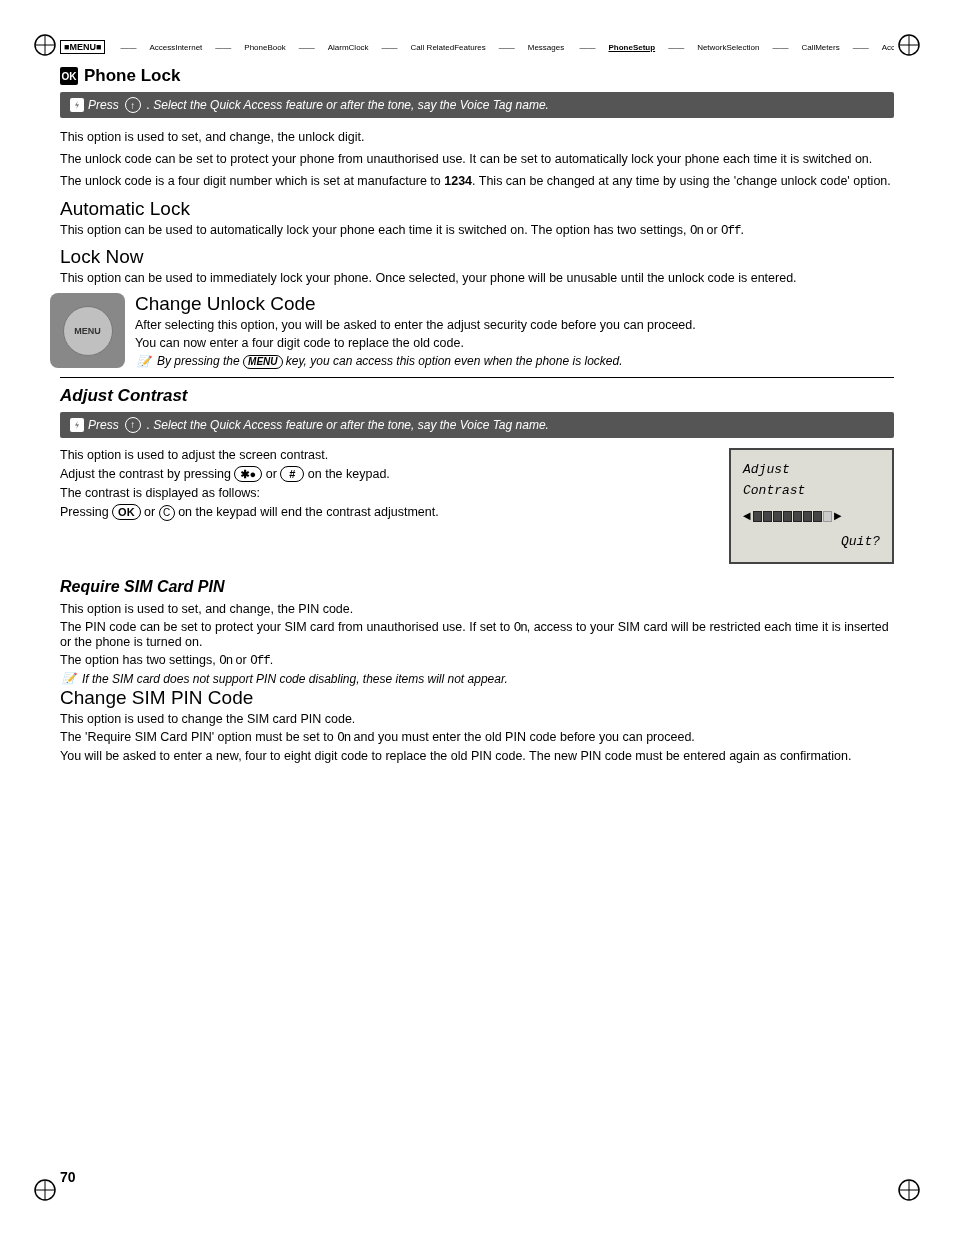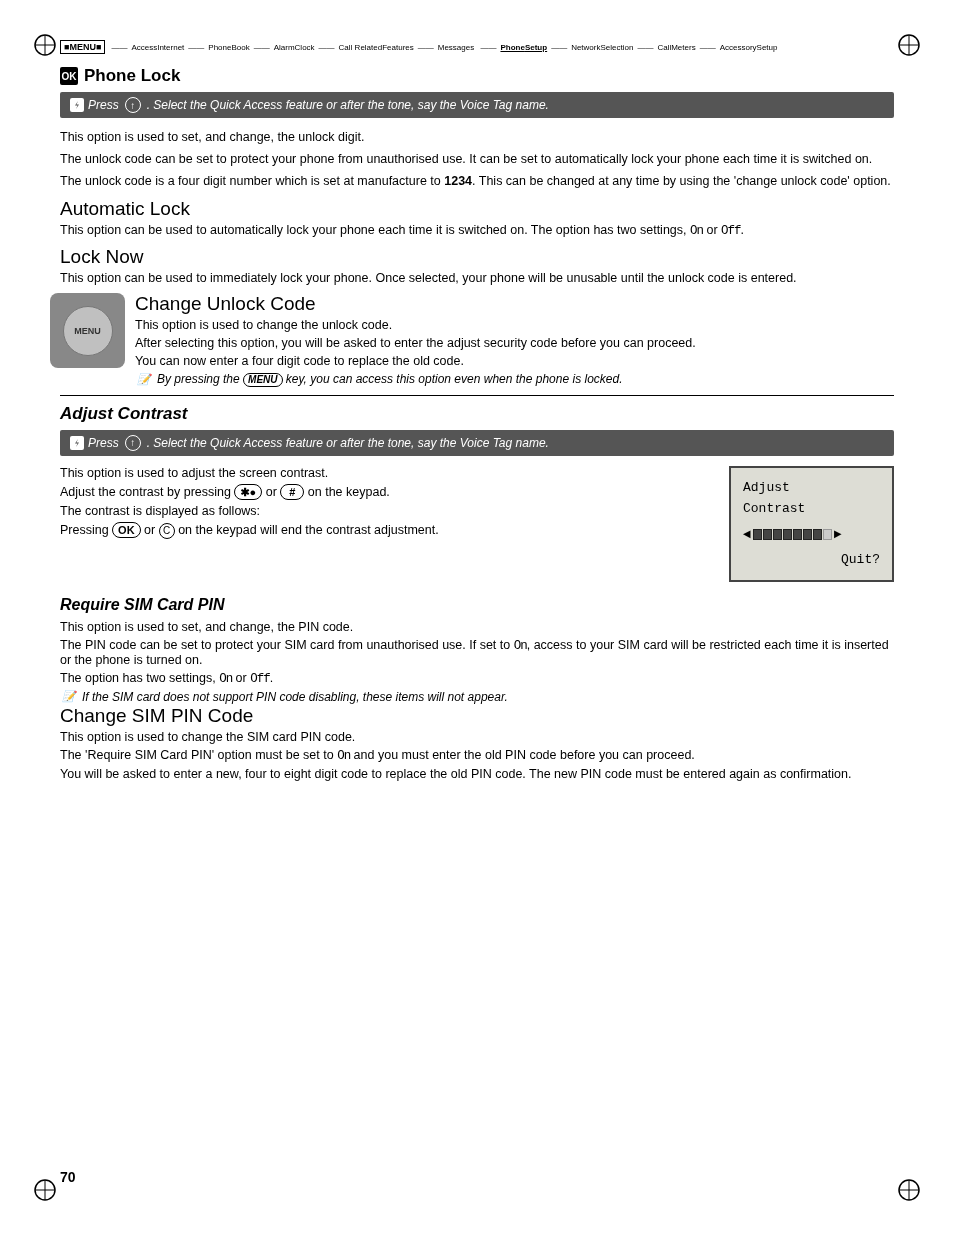--- a/index.html
+++ b/index.html
@@ -33,21 +33,21 @@
     .corner-tr { top: 30px; right: 30px; }
     .corner-bl { bottom: 30px; left: 30px; }
     .corner-br { bottom: 30px; right: 30px; }
 
     
     .nav-bar {
       display: flex;
       align-items: center;
       margin-bottom: 12px;
       font-size: 9px;
-      gap: 2px;
+      gap: 11px;
       flex-wrap: nowrap;
       overflow: hidden;
     }
     .nav-menu-label {
       font-weight: bold;
       font-size: 9px;
       border: 1px solid #000;
       padding: 1px 3px;
       margin-right: 2px;
     }
@@ -186,20 +186,21 @@
       position: absolute;
       right: 20px;
       top: 0;
       width: 160px;
       background: #e8e8e0;
       border: 2px solid #333;
       padding: 8px 10px;
       font-family: 'Courier New', monospace;
       font-size: 13px;
       line-height: 1.5;
+      font-style: italic;
     }
 
     
     .bold { font-weight: bold; }
 
     
     .req-sim-title {
       font-size: 16px;
       font-weight: bold;
       font-style: italic;
@@ -369,21 +370,20 @@
     <p class="content-para">This option can be used to immediately lock your phone. Once selected, your phone will be unusable until the unlock code is entered.</p>
   </div>
 
   <div style="position:relative; padding-left: 0;">
 
     <div style="position:absolute; left:-10px; top:0; width:75px; height:75px; background:#888; border-radius:8px; display:flex; align-items:center; justify-content:center; z-index:1;">
       <div style="background:#c0c0c0; border-radius:50%; width:50px; height:50px; display:flex; align-items:center; justify-content:center; font-size:9px; font-weight:bold; border:1px solid #777; color:#333;">MENU</div>
     </div>
     <div style="margin-left:75px;">
       <div class="sub-heading">Change Unlock Code</div>
-      <p class="content-para">This option is used to change the unlock code.</p>
       <p class="content-para">After selecting this option, you will be asked to enter the adjust security code before you can proceed.</p>
       <p class="content-para">You can now enter a four digit code to replace the old code.</p>
       <div class="note-italic">
         <span class="note-icon" style="font-size:11px;">📝</span>
         <span><em>By pressing the <span class="menu-key-inline">MENU</span> key, you can access this option even when the phone is locked.</em></span>
       </div>
     </div>
   </div>
 
   <hr class="divider">

